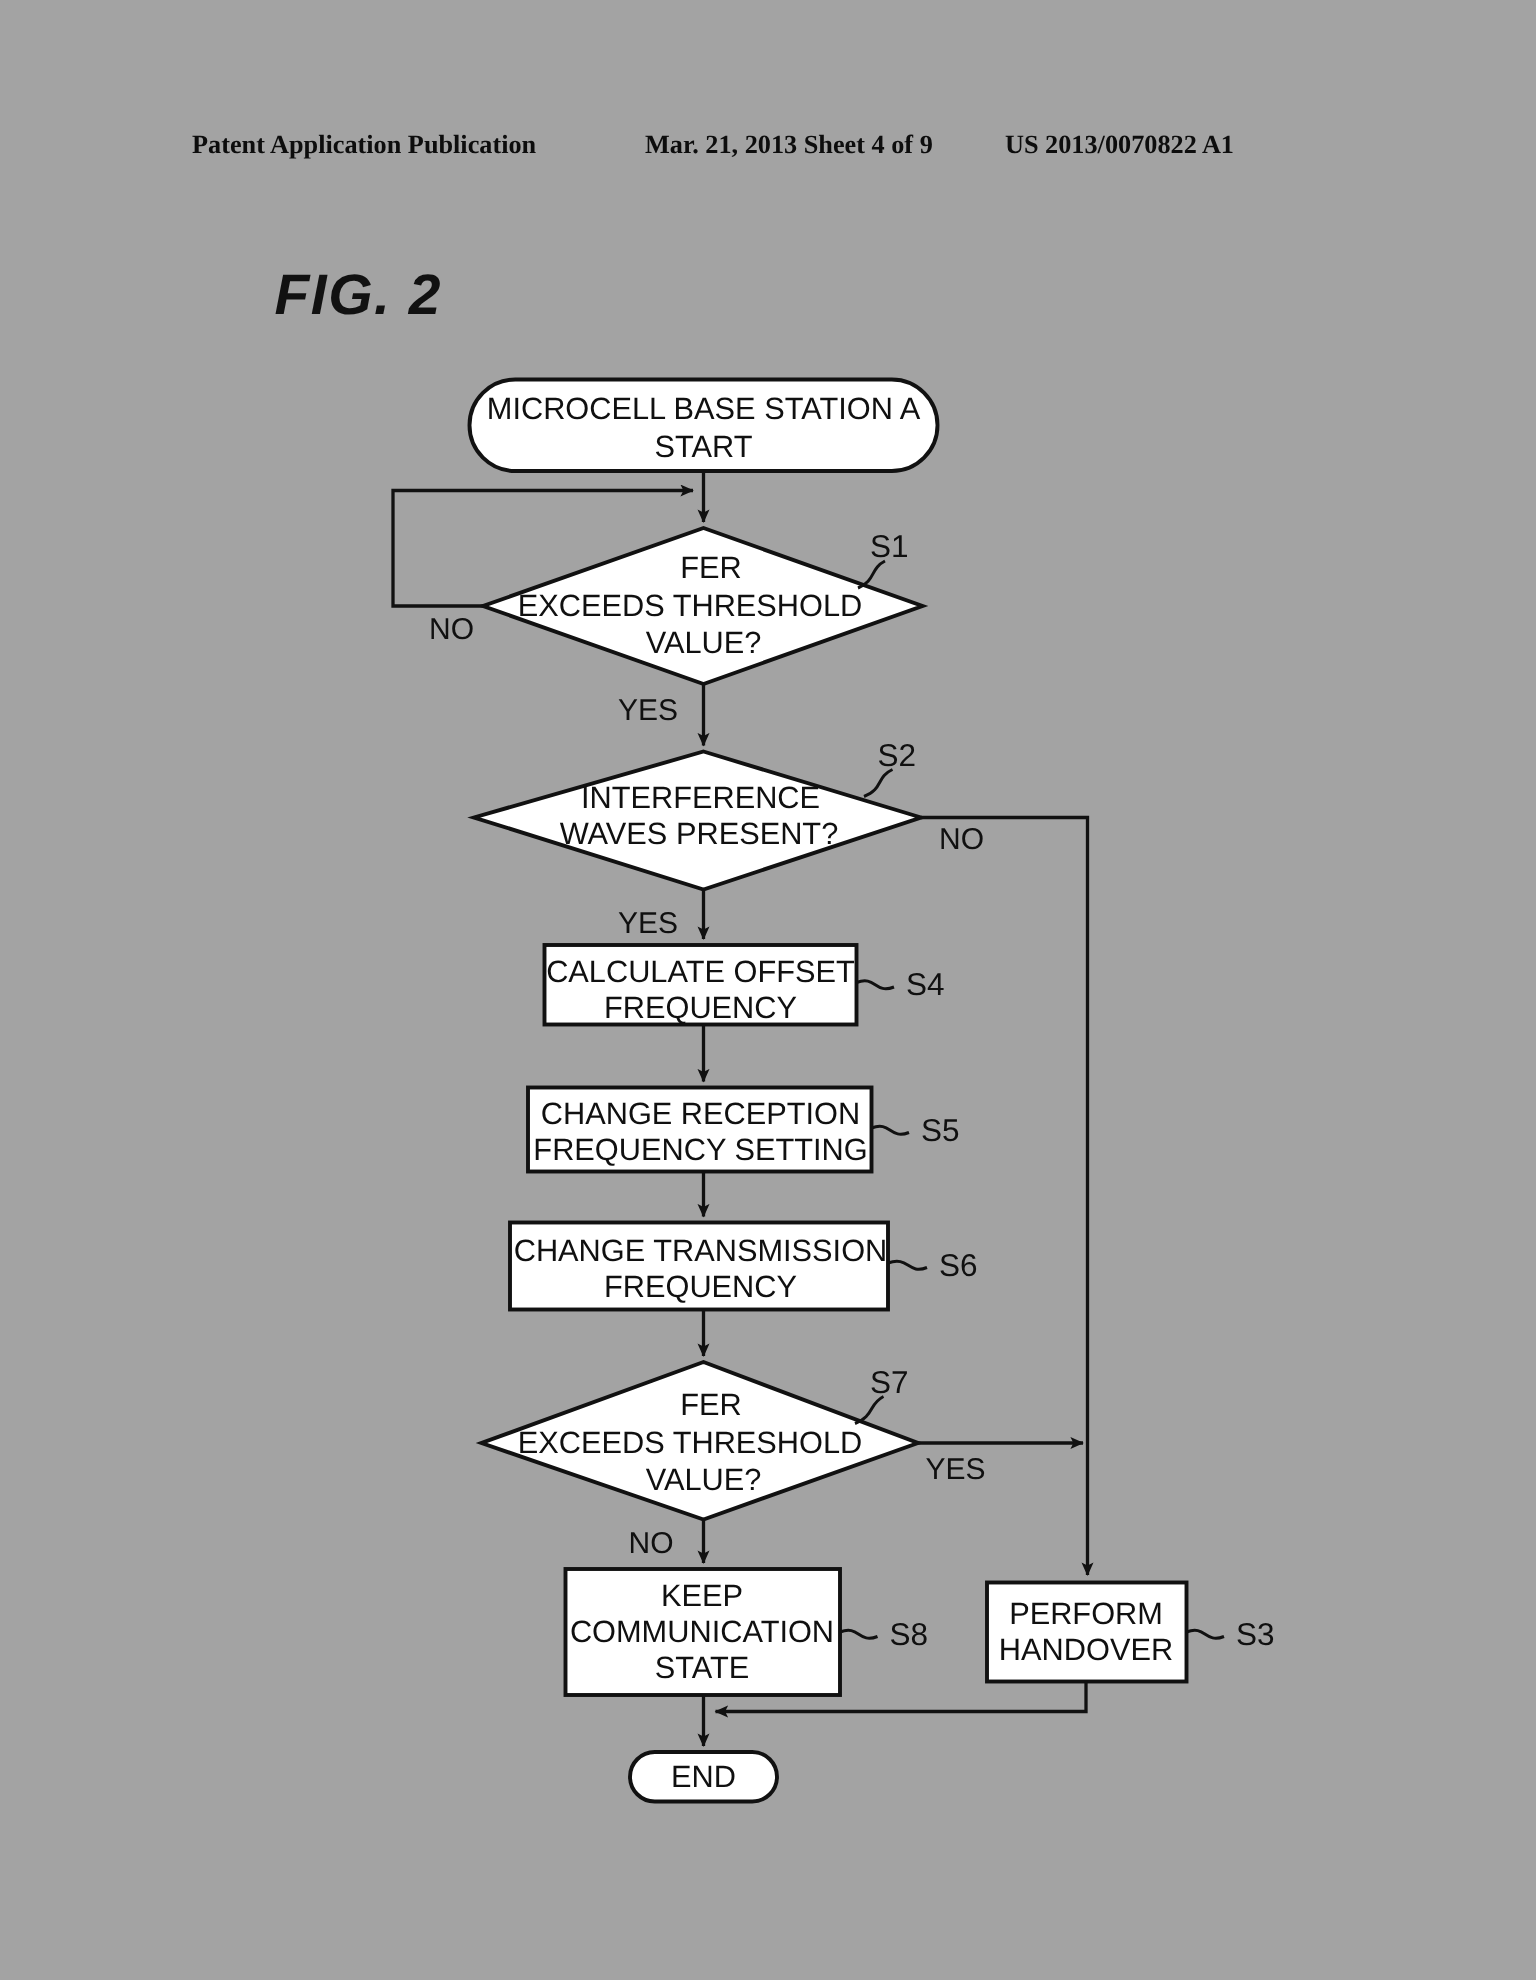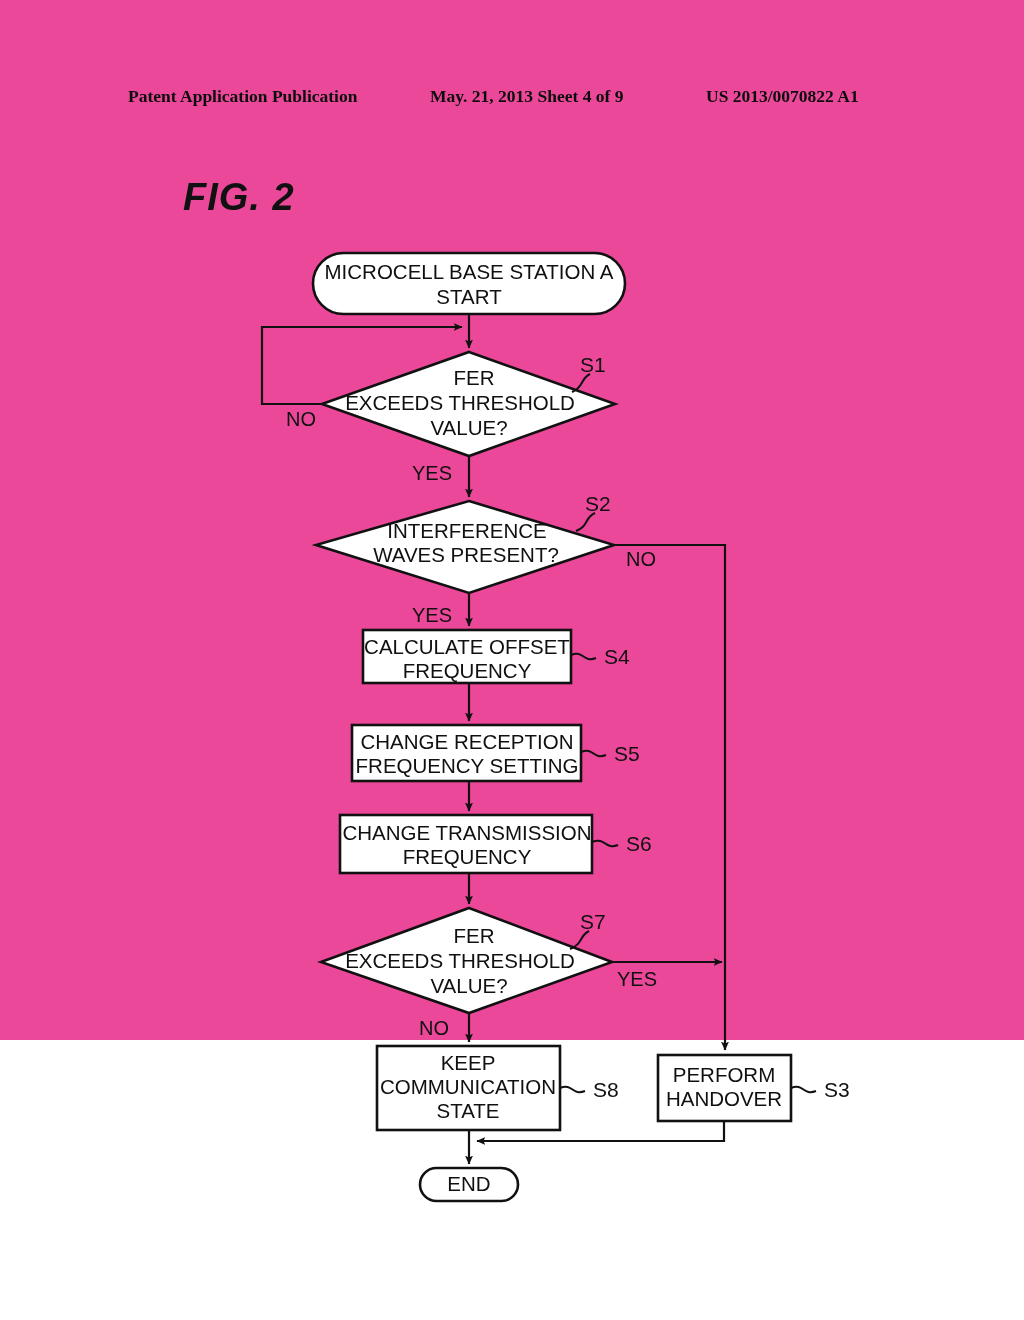--- a/index.html
+++ b/index.html
@@ -11,22 +11,22 @@
     width: 1024px;
     height: 1320px;
     position: relative;
     font-family: "Liberation Sans", sans-serif;
     overflow: hidden;
   }
   #page {
     position: absolute;
     left: 0; top: 0;
     width: 1024px;
-    height: 1040px;
-    background: #ec4899;
+    height: 1320px;
+    background: #a3a3a3;
   }
   .pub-header {
     position: absolute;
     left: 0;
     top: 86px;
     width: 1024px;
     height: 24px;
     display: flex;
     align-items: baseline;
     font-family: "Liberation Serif", serif;
@@ -40,21 +40,21 @@
     left: 128px;
     white-space: nowrap;
   }
   .hdr-mid {
     position: absolute;
     left: 430px;
     white-space: nowrap;
   }
   .hdr-right {
     position: absolute;
-    left: 706px;
+    left: 670px;
     white-space: nowrap;
   }
   .fig-title {
     position: absolute;
     left: 183px;
     top: 176px;
     font-family: "Liberation Sans", sans-serif;
     font-style: italic;
     font-weight: bold;
     font-size: 38px;
@@ -108,21 +108,21 @@
     fill: none;
   }
 </style>
 </head>
 <body>
 
 <div id="page">
 
   <div class="pub-header">
     <span class="hdr-left">Patent Application Publication</span>
-    <span class="hdr-mid">May. 21, 2013  Sheet 4 of 9</span>
+    <span class="hdr-mid">Mar. 21, 2013  Sheet 4 of 9</span>
     <span class="hdr-right">US 2013/0070822 A1</span>
   </div>
 
   <div class="fig-title">FIG. 2</div>
 
   <svg class="flow" viewBox="0 0 1024 1320">
     <defs>
       <marker id="arrow" markerWidth="11" markerHeight="11" refX="8.4" refY="4" orient="auto" markerUnits="userSpaceOnUse">
         <path d="M0,0 L9,4 L0,8 L2,4 z" fill="#111111"></path>
       </marker>

